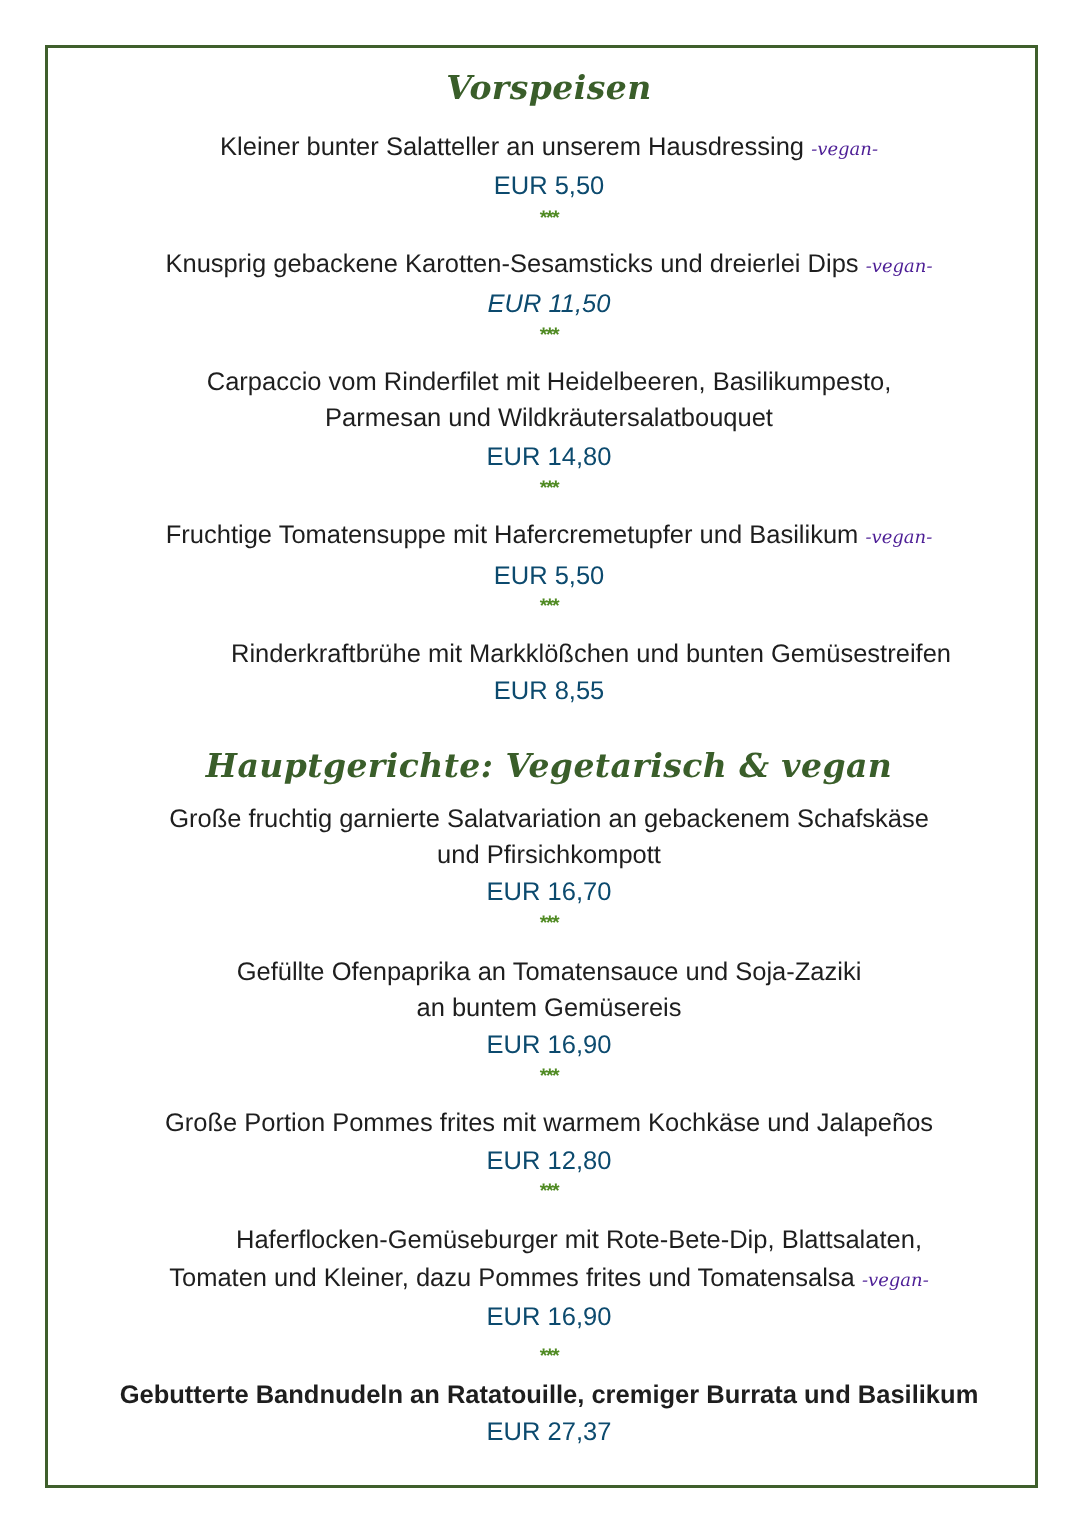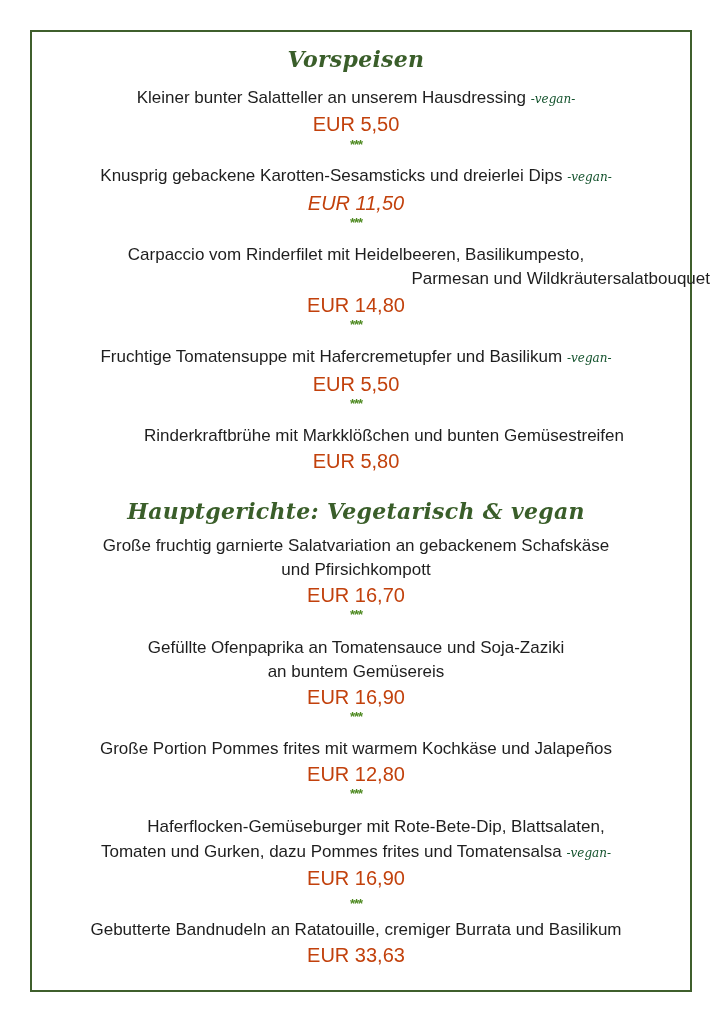--- a/index.html
+++ b/index.html
@@ -1,69 +1,69 @@
 <!DOCTYPE html>
 <html><head>
 <meta charset="utf-8">
 <style>
   html, body { margin:0; padding:0; background:#ffffff; }
   body { width:724px; height:1024px; position:relative; overflow:hidden;
          font-family:"Liberation Sans", sans-serif; color:#1a1a1a; }
   .frame { position:absolute; left:30px; top:30px; width:662px; height:962px;
            border:2px solid #3f5f2c; box-sizing:border-box; }
-  .abs { position:absolute; left:2px; width:708px; text-align:center; white-space:nowrap; }
+  .abs { position:absolute; left:12px; width:708px; text-align:center; white-space:nowrap; }
   .heading { font-family:"DejaVu Serif", serif; font-style:italic; color:#3a5e2a;
              font-size:22px; font-weight:bold; letter-spacing:0.3px; }
   .dish { font-size:17px; line-height:24px; color:#1e1e1e; }
-  .price { font-size:20px; line-height:24px; color:#c2410c; }
+  .price { font-size:17px; line-height:24px; color:#0c4a6e; }
   .sep { font-size:13px; color:#4f8a22; font-weight:bold; letter-spacing:-1px; line-height:14px; }
-  .vegan { font-family:"DejaVu Serif", serif; font-style:italic; font-size:12px; color:#14532d; }
+  .vegan { font-family:"DejaVu Serif", serif; font-style:italic; font-size:12px; color:#4c1d95; }
 </style>
 </head>
 <body>
 
 <div class="frame"></div>
 
 <div class="abs heading" style="top:46px;">Vorspeisen</div>
 
 <div class="abs dish" style="top:86px;"><span>Kleiner bunter Salatteller an unserem Hausdressing</span> <span class="vegan">-vegan-</span></div>
 <div class="abs price" style="top:112px;">EUR 5,50</div>
 <div class="abs sep" style="top:138px;">***</div>
 
 <div class="abs dish" style="top:164px;"><span>Knusprig gebackene Karotten-Sesamsticks und dreierlei Dips</span> <span class="vegan">-vegan-</span></div>
 <div class="abs price" style="top:191px;font-style:italic;">EUR 11,50</div>
 <div class="abs sep" style="top:216px;">***</div>
 
 <div class="abs dish" style="top:243px;">Carpaccio vom Rinderfilet mit Heidelbeeren, Basilikumpesto,</div>
-<div class="abs dish" style="top:267px;text-align:right;">Parmesan und Wildkräutersalatbouquet</div>
+<div class="abs dish" style="top:267px;">Parmesan und Wildkräutersalatbouquet</div>
 <div class="abs price" style="top:293px;">EUR 14,80</div>
 <div class="abs sep" style="top:318px;">***</div>
 
 <div class="abs dish" style="top:345px;"><span>Fruchtige Tomatensuppe mit Hafercremetupfer und Basilikum</span> <span class="vegan">-vegan-</span></div>
 <div class="abs price" style="top:372px;">EUR 5,50</div>
 <div class="abs sep" style="top:397px;">***</div>
 
 <div class="abs dish" style="top:424px;margin-left:28px;">Rinderkraftbrühe mit Markklößchen und bunten Gemüsestreifen</div>
-<div class="abs price" style="top:449px;">EUR 5,80</div>
+<div class="abs price" style="top:449px;">EUR 8,55</div>
 
 <div class="abs heading" style="top:498px;">Hauptgerichte: Vegetarisch &amp; vegan</div>
 
 <div class="abs dish" style="top:534px;">Große fruchtig garnierte Salatvariation an gebackenem Schafskäse</div>
 <div class="abs dish" style="top:558px;">und Pfirsichkompott</div>
 <div class="abs price" style="top:583px;">EUR 16,70</div>
 <div class="abs sep" style="top:608px;">***</div>
 
 <div class="abs dish" style="top:636px;">Gefüllte Ofenpaprika an Tomatensauce und Soja-Zaziki</div>
 <div class="abs dish" style="top:660px;">an buntem Gemüsereis</div>
 <div class="abs price" style="top:685px;">EUR 16,90</div>
 <div class="abs sep" style="top:710px;">***</div>
 
 <div class="abs dish" style="top:737px;">Große Portion Pommes frites mit warmem Kochkäse und Jalapeños</div>
 <div class="abs price" style="top:762px;">EUR 12,80</div>
 <div class="abs sep" style="top:787px;">***</div>
 
 <div class="abs dish" style="top:815px;margin-left:20px;">Haferflocken-Gemüseburger mit Rote-Bete-Dip, Blattsalaten,</div>
-<div class="abs dish" style="top:840px;"><span>Tomaten und Gurken, dazu Pommes frites und Tomatensalsa</span> <span class="vegan">-vegan-</span></div>
+<div class="abs dish" style="top:840px;"><span>Tomaten und Kleiner, dazu Pommes frites und Tomatensalsa</span> <span class="vegan">-vegan-</span></div>
 <div class="abs price" style="top:866px;">EUR 16,90</div>
 <div class="abs sep" style="top:897px;">***</div>
 
-<div class="abs dish" style="top:918px;">Gebutterte Bandnudeln an Ratatouille, cremiger Burrata und Basilikum</div>
-<div class="abs price" style="top:943px;">EUR 33,63</div>
+<div class="abs dish" style="top:918px;font-weight:bold;">Gebutterte Bandnudeln an Ratatouille, cremiger Burrata und Basilikum</div>
+<div class="abs price" style="top:943px;">EUR 27,37</div>
 
 </body></html>

